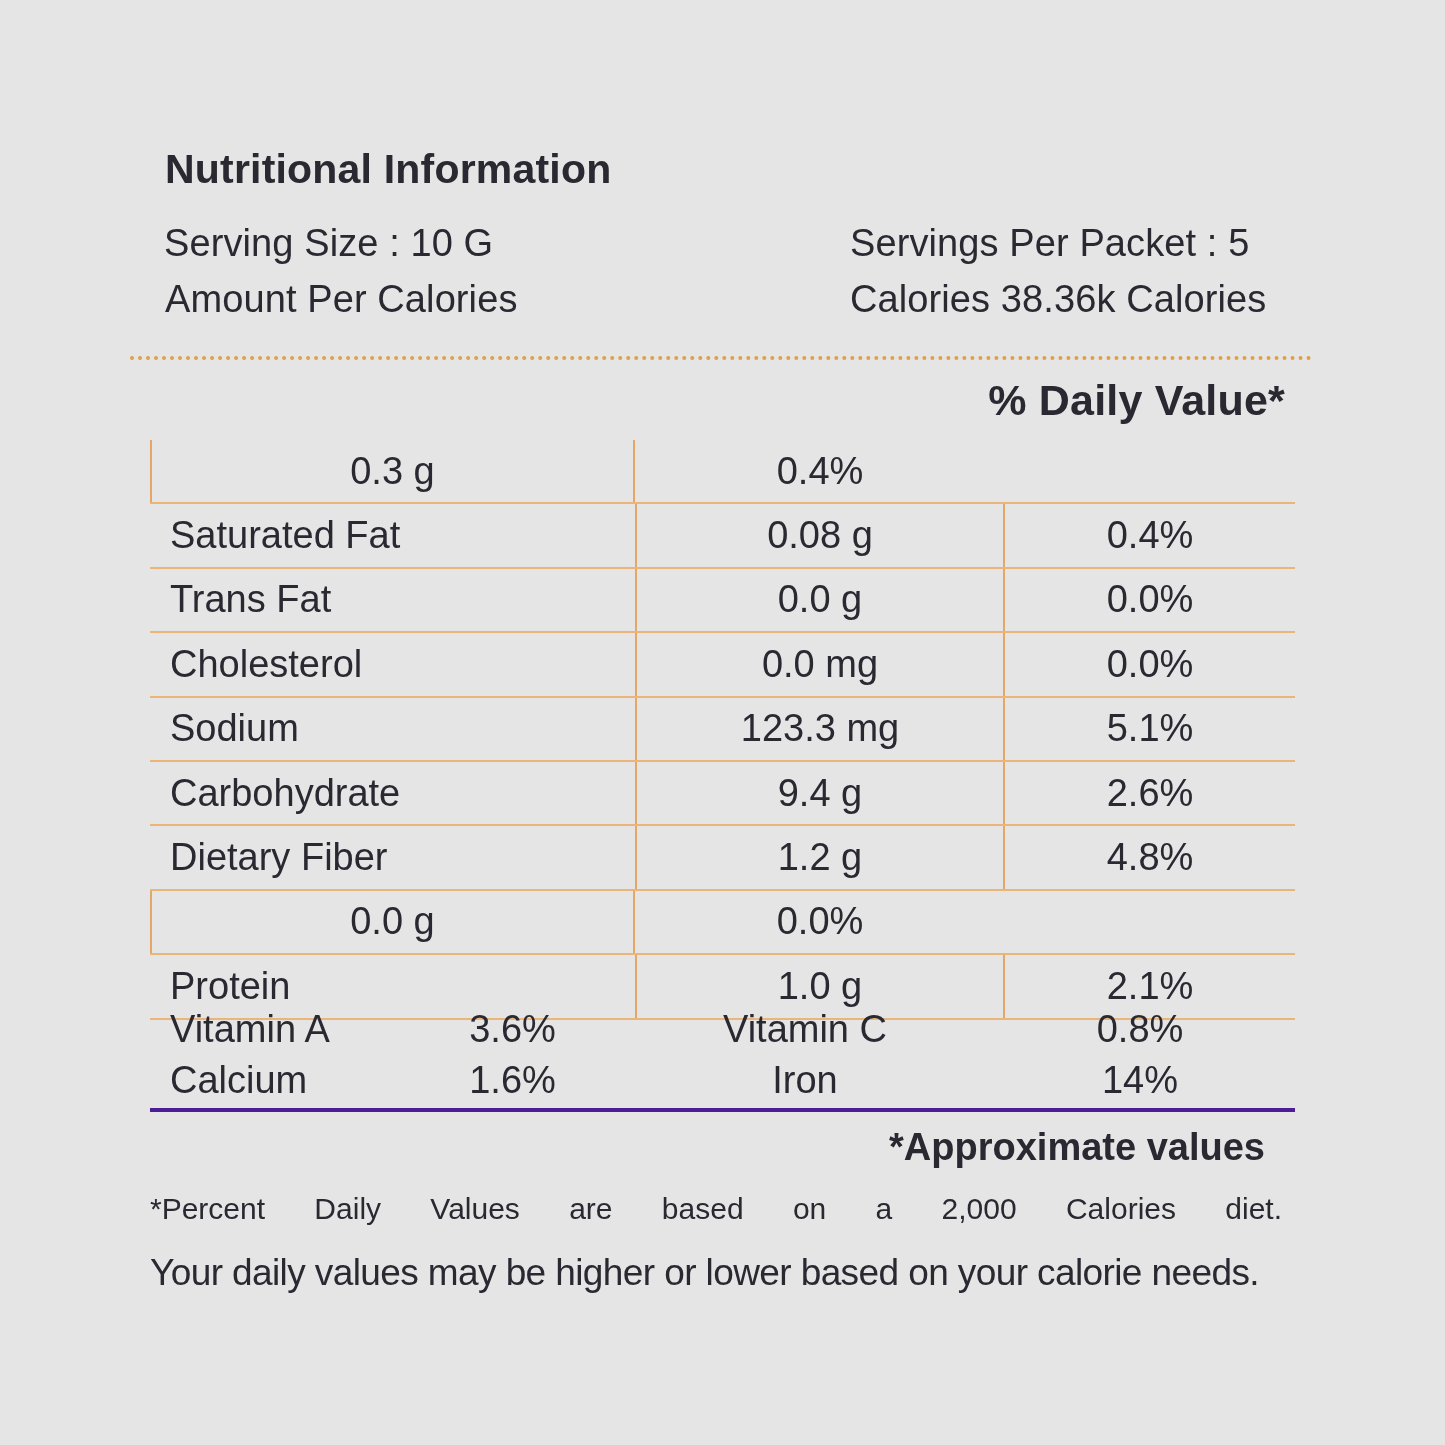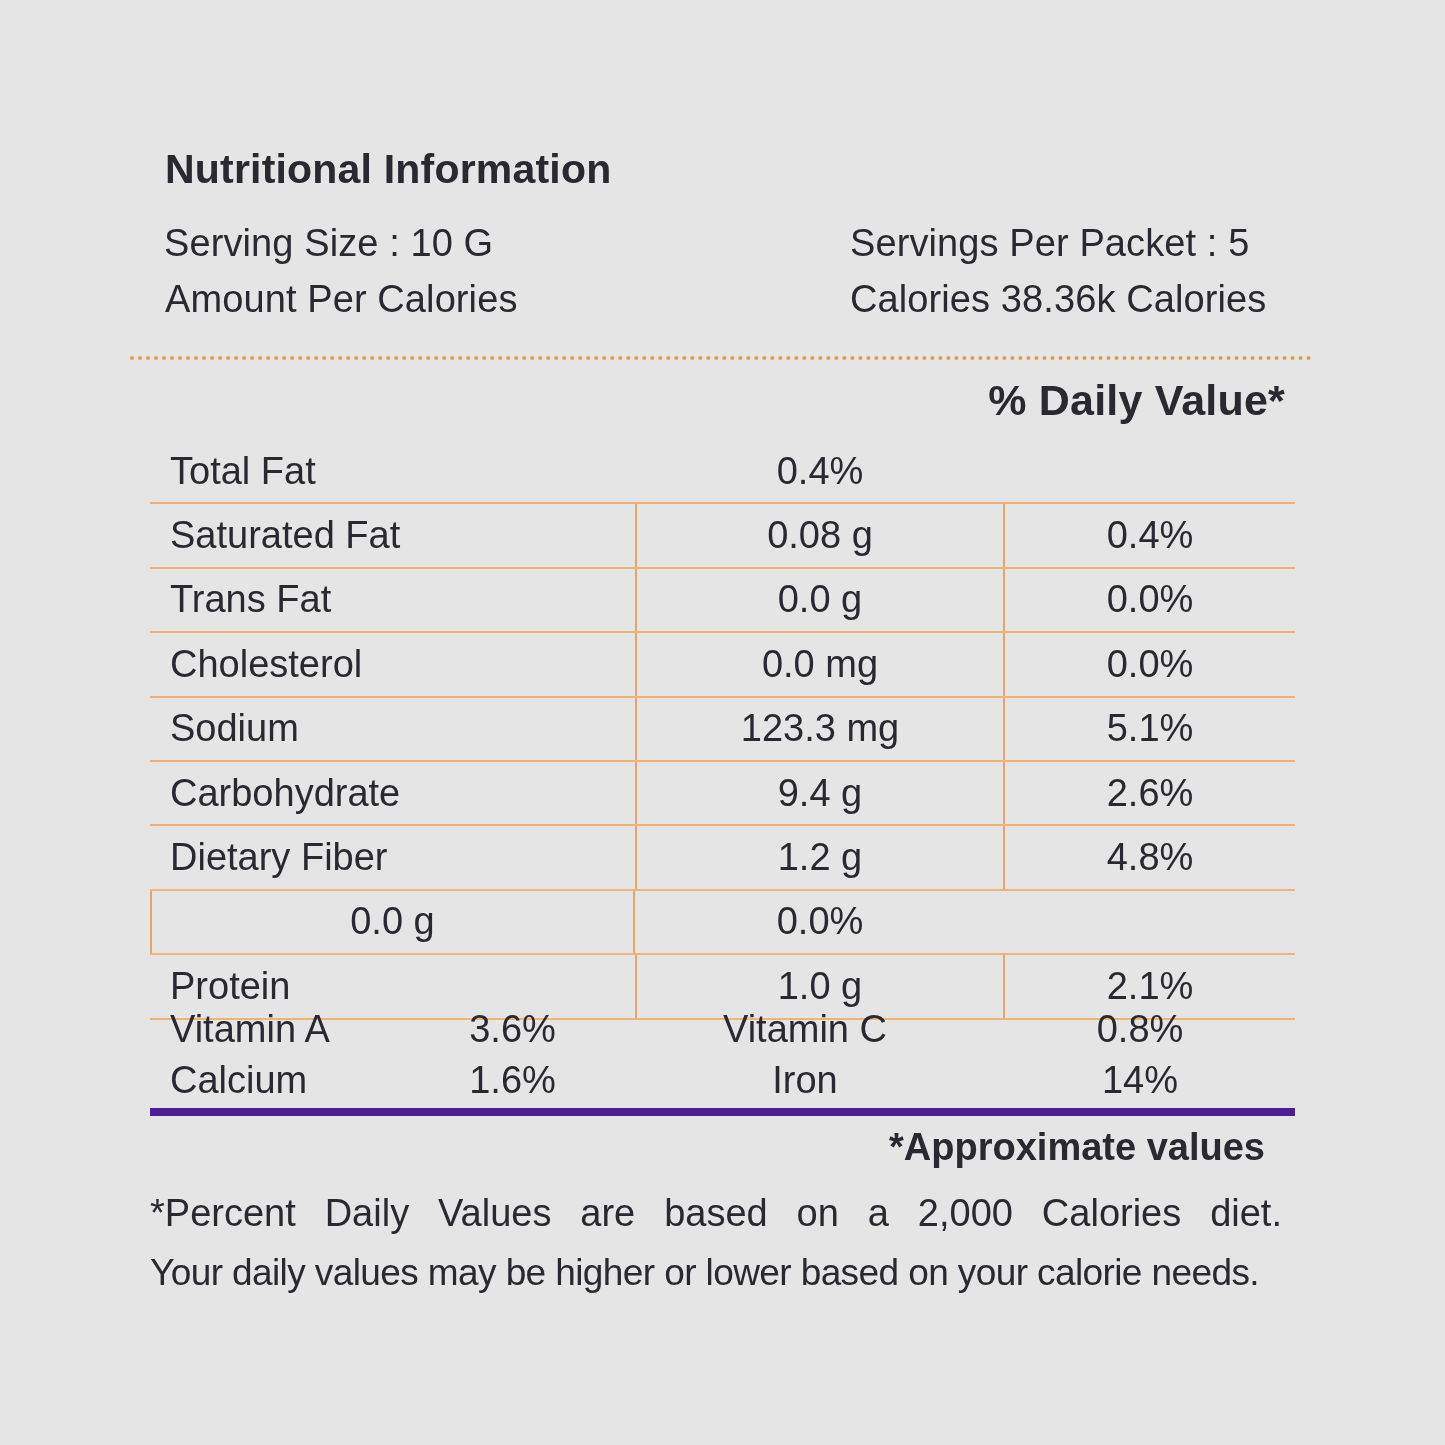--- a/index.html
+++ b/index.html
@@ -54,21 +54,21 @@
     border-left:2px solid #e3a767;
     border-right:2px solid #e3a767;
     height:100%;
     display:flex;align-items:center;justify-content:center;
   }
   .n-row .cell-dv{text-align:center;}
 
   
   .micro-block{
     position:absolute;left:150px;top:1002px;width:1145px;height:106px;
-    border-bottom:8px solid #4c1d95;
+    border-bottom:4px solid #4c1d95;
     display:flex;flex-direction:column;justify-content:center;gap:8px;
   }
   .micro-row{
     display:grid;
     grid-template-columns:250px 225px 360px 310px;
     align-items:center;
     font-size:38px;
   }
   .micro-row .m-label1{padding-left:20px;text-align:left;}
   .micro-row .m-value1,
@@ -76,21 +76,21 @@
   .micro-row .m-value2{text-align:center;}
 
   
   .approx-note{
     position:absolute;right:180px;top:1126px;
     font-size:38px;
     font-weight:bold;
   }
   .footer-line1{
     position:absolute;left:150px;top:1192px;width:1132px;
-    font-size:38px;
+    font-size:30px;
     text-align:justify;
     text-align-last:justify;
     white-space:normal;
   }
   .footer-line2{
     position:absolute;left:150px;top:1252px;
     font-size:37px;letter-spacing:-0.6px;white-space:nowrap;
   }
 </style>
 </head>
@@ -104,21 +104,21 @@
   <div class="hdr-line amount-per-serving">Amount Per Calories</div>
   <div class="hdr-line servings-per-packet">Servings Per Packet : 5</div>
   <div class="hdr-line calories">Calories 38.36k Calories</div>
 
   <div class="dotted-divider"></div>
 
   <div class="dv-header">% Daily Value*</div>
 
   <div class="nutrition-table">
     <div class="n-row">
-      <div class="cell-label">Total Fat</div>
+      <div class="cell-amount">0.3 g</div>
       <div class="cell-dv">0.4%</div>
     </div>
     <div class="n-row">
       <div class="cell-label">Saturated Fat</div>
       <div class="cell-amount">0.08 g</div>
       <div class="cell-dv">0.4%</div>
     </div>
     <div class="n-row">
       <div class="cell-label">Trans Fat</div>
       <div class="cell-amount">0.0 g</div>

